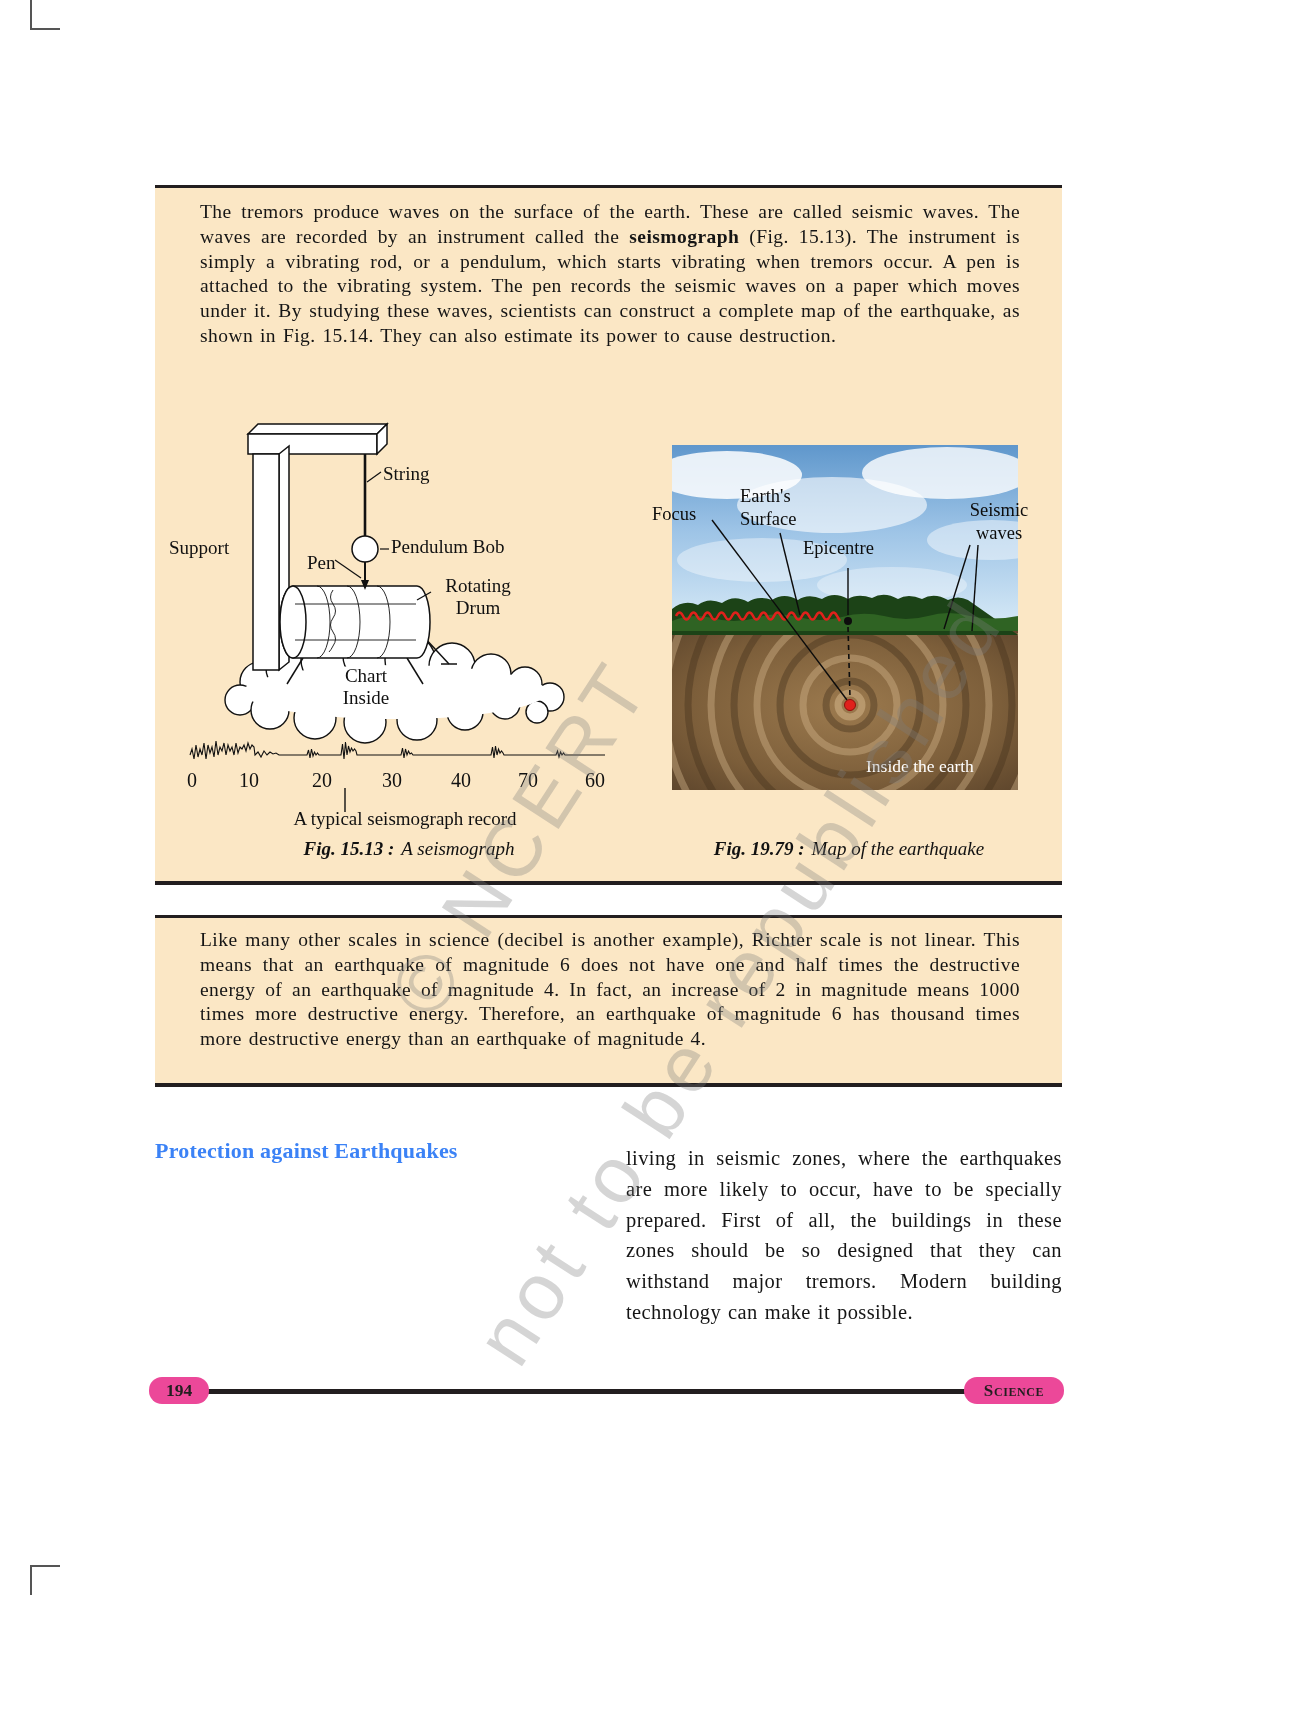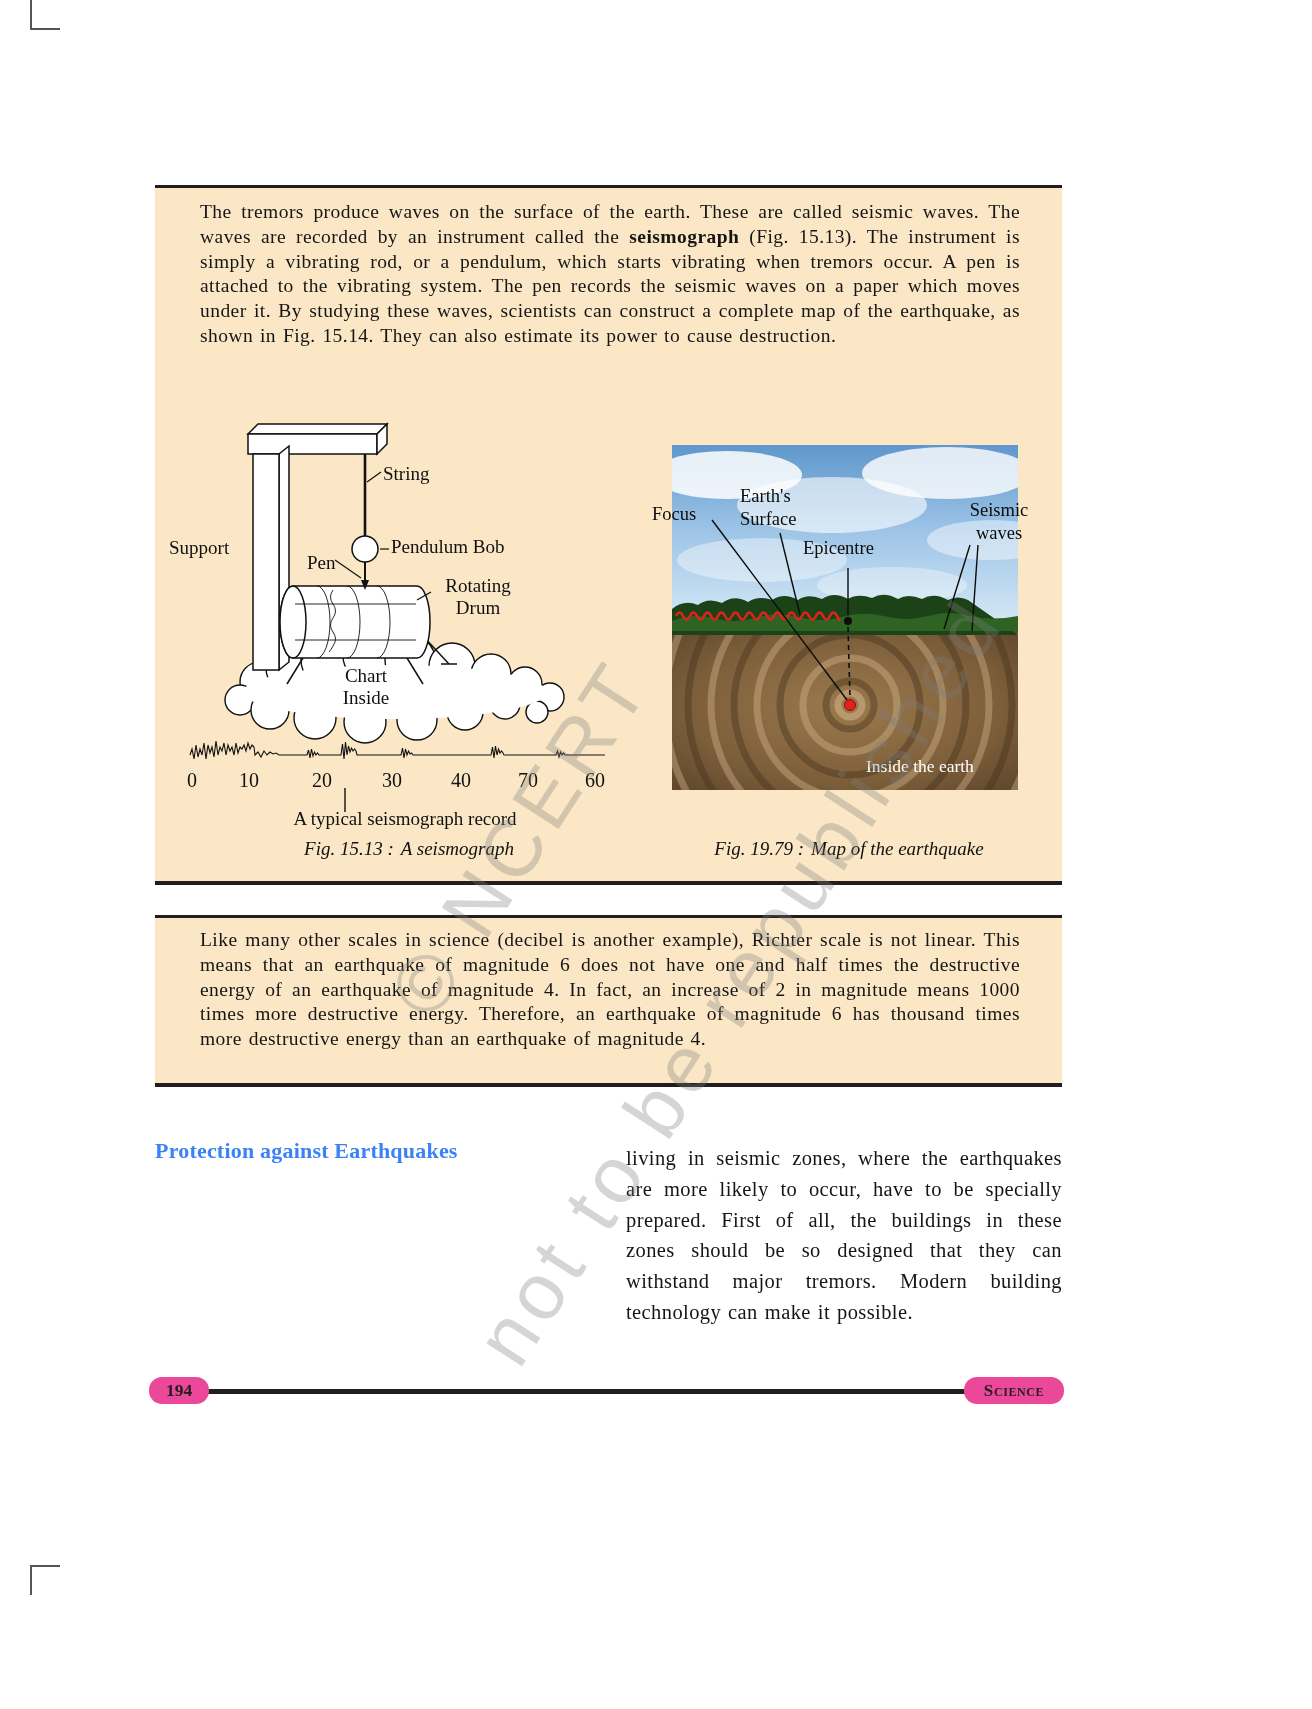--- a/index.html
+++ b/index.html
@@ -9,21 +9,21 @@
   .band{position:absolute;left:155px;width:907px;background:#fbe7c5;
         border-top:3px solid #221e1f;border-bottom:4px solid #221e1f;box-sizing:border-box;}
   .bodytext{position:absolute;text-align:justify;font-size:19.5px;line-height:1.27;
         letter-spacing:0.45px;word-spacing:1.5px;color:#151515;}
   .label{position:absolute;font-size:19px;line-height:1.16;color:#111;white-space:nowrap;}
   .label.wrap{white-space:normal;text-align:center;}
   .maplabel{position:absolute;font-size:18.5px;line-height:1.22;color:#0c0c0c;white-space:nowrap;}
   .maplabel.wrap{white-space:normal;}
   .scale-num{position:absolute;font-size:20px;color:#111;}
   .figcaption{position:absolute;text-align:center;font-size:19px;color:#111;}
-  .caption-label{font-weight:normal;font-style:italic;margin-right:7px;margin-left:8px;}
+  .caption-label{font-weight:bold;font-style:italic;margin-right:7px;margin-left:8px;}
   .caption-text{font-style:italic;}
   .heading{position:absolute;font-size:22px;font-weight:bold;color:#3b82f6;
         margin:0;letter-spacing:0.2px;font-family:"Liberation Serif",serif;}
   .colText{position:absolute;text-align:justify;font-size:20.5px;line-height:1.5;
         letter-spacing:0.4px;word-spacing:1.5px;color:#151515;}
   .footer-bar{position:absolute;left:158px;top:1389px;width:904px;height:5px;background:#221e1f;}
   .badge{position:absolute;height:27px;background:#ec4899;border-radius:13px;
         display:flex;align-items:center;justify-content:center;font-weight:bold;color:#221e1f;}
   .badge.pg{left:149px;top:1377px;width:60px;font-size:17.5px;}
   .badge.bk{left:964px;top:1377px;width:100px;font-size:17px;font-variant:small-caps;letter-spacing:0.6px;text-align:right;}

